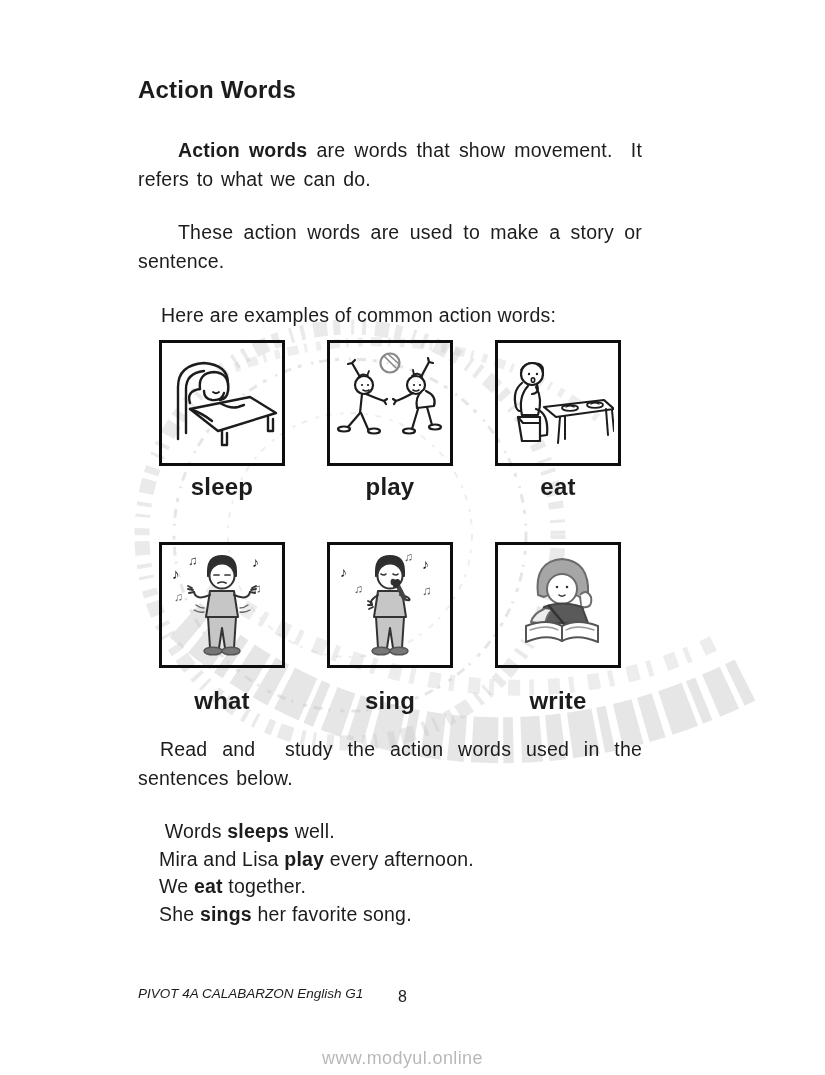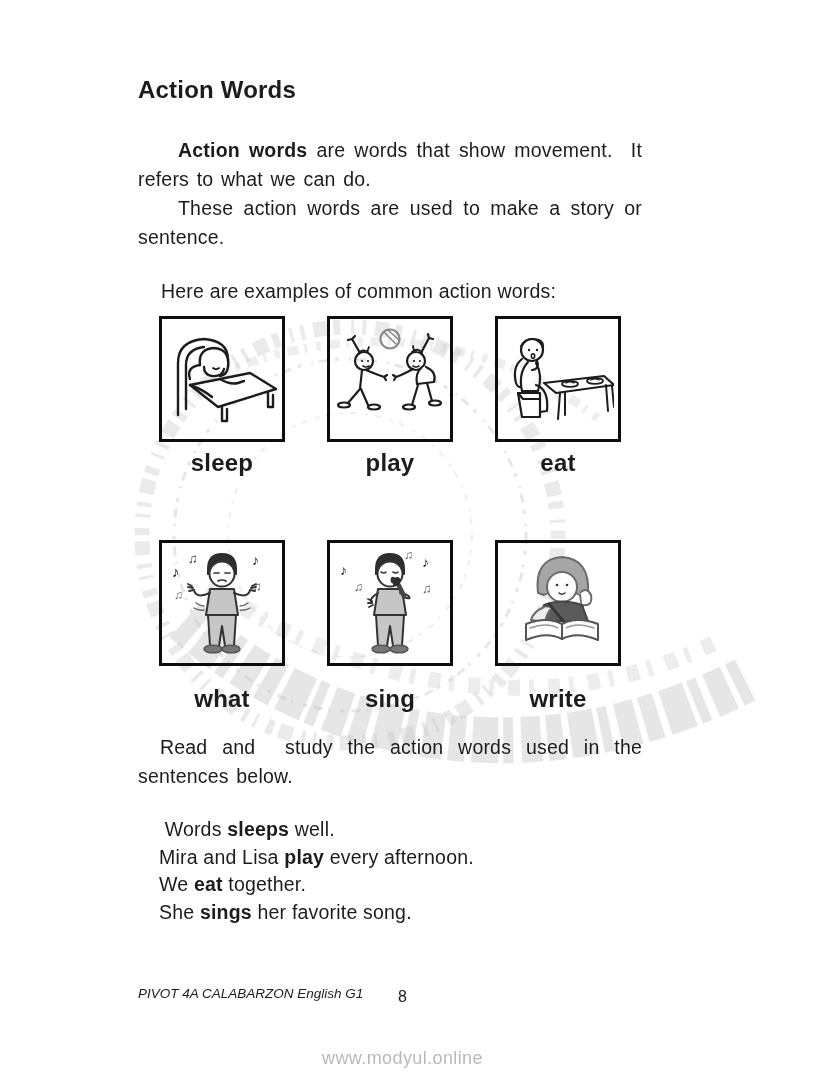--- a/index.html
+++ b/index.html
@@ -10,28 +10,28 @@
     overflow:hidden; margin:0 auto;
   }
   .watermark { position:absolute; left:0; top:0; z-index:0; }
   .content { position:relative; z-index:1; padding:76px 128px 0 83px; }
   h1.title { font-size:24px; font-weight:700; letter-spacing:.2px; margin-bottom:32px; }
   .para {
     font-size:19.5px; line-height:29px; text-align:justify;
     letter-spacing:.2px; word-spacing:2px;
   }
   .para.indent { text-indent:40px; }
-  .p1 { }
+  .p1 { margin-bottom:24px; }
   .p2 { margin-bottom:28px; }
   .examples-intro {
     font-size:19.5px; letter-spacing:.2px; margin:0 0 13px 23px;
   }
   .cards { display:grid; grid-template-columns:1fr 1fr 1fr; justify-items:center; margin-bottom:20px; }
   .card { display:flex; flex-direction:column; align-items:center; }
-  .card.row1 { margin-bottom:63px; }
+  .card.row1 { margin-bottom:41px; }
   .frame {
     width:126px; height:126px; border:3.5px solid #0d0d0d;
     display:flex; align-items:center; justify-content:center; background:transparent;
   }
   .caption { font-weight:700; font-size:24px; letter-spacing:.2px; margin-top:7px; }
   .card.row2 .caption { margin-top:19px; }
   .read-para { text-indent:22px; margin-bottom:25px; }
   .sentences { margin-left:21px; font-size:19.5px; line-height:27.5px; letter-spacing:.2px; }
   .sentence { white-space:pre-wrap; }
   .sentence b { font-weight:700; }

